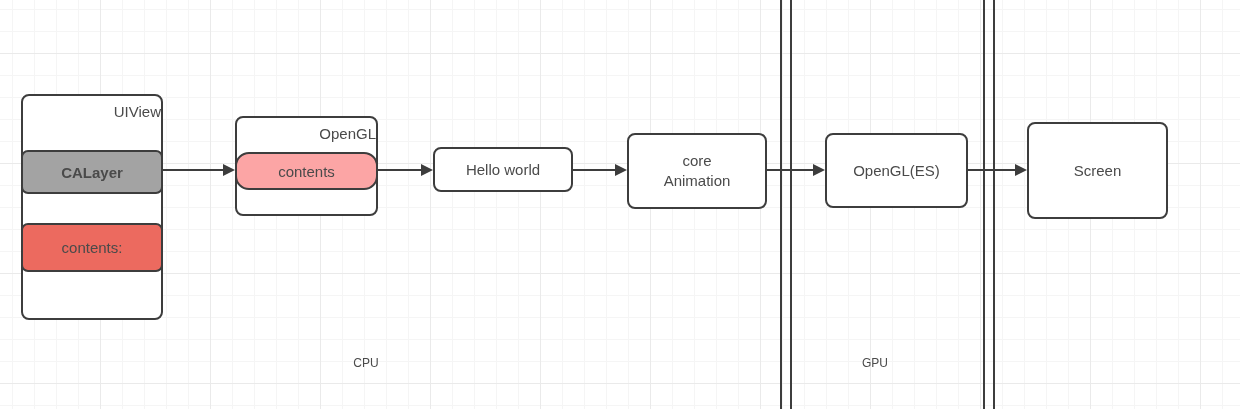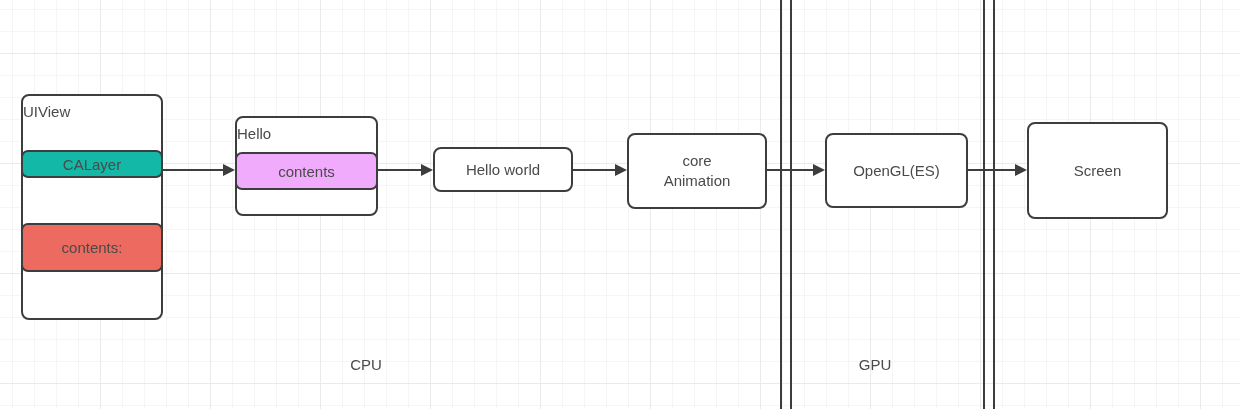--- a/index.html
+++ b/index.html
@@ -27,21 +27,21 @@
   .box{
     position:absolute;
     box-sizing:border-box;
     background:#ffffff;
     border:2px solid var(--stroke);
     border-radius:8px;
     color:var(--text);
     font-size:15px;
   }
   .box .title{
-    text-align:left;
+    text-align:right;
     padding-top:7px;
   }
   .row{
     position:absolute;
     left:-2px;right:-2px;
     box-sizing:border-box;
     border:2px solid var(--stroke);
     border-radius:7px;
     display:flex;align-items:center;justify-content:center;
     color:var(--text);
@@ -74,41 +74,41 @@
     box-sizing:border-box;
     border-left:2.5px solid var(--stroke);
     border-right:2.5px solid var(--stroke);
     z-index:2;
   }
   .lane-label{
     position:absolute;
     width:80px;
     text-align:center;
     color:var(--text);
-    font-size:15px;
+    font-size:12px;
     z-index:1;
   }
 </style>
 </head>
 <body>
 
 <div class="canvas">
 
   <div class="divider" style="left:780px;"></div>
   <div class="divider" style="left:983px;"></div>
 
   <div class="box" style="left:21px;top:94px;width:142px;height:226px;">
     <div class="title">UIView</div>
-    <div class="row" style="top: 54px; height: 28px; background: #14b8a6;">CALayer</div>
+    <div class="row" style="top: 54px; height: 44px; background: #a3a3a3; font-weight: bold;">CALayer</div>
     <div class="row" style="top: 127px; height: 49px; background: rgb(236, 106, 95);">contents:</div>
   </div>
 
   <div class="box" style="left:235px;top:116px;width:143px;height:100px;">
-    <div class="title">Hello</div>
-    <div class="row" style="top: 34px; height: 38px; background: #f0abfc;">contents</div>
+    <div class="title">OpenGL</div>
+    <div class="row" style="top: 34px; height: 38px; background: #fca5a5; border-radius: 14px;">contents</div>
   </div>
 
   <div class="box simple" style="left:433px;top:147px;width:140px;height:45px;">Hello world</div>
 
   <div class="box simple" style="left:627px;top:133px;width:140px;height:76px;">core
 Animation</div>
 
   <div class="box simple" style="left:825px;top:133px;width:143px;height:75px;">OpenGL(ES)</div>
 
   <div class="box simple" style="left:1027px;top:122px;width:141px;height:97px;">Screen</div>

